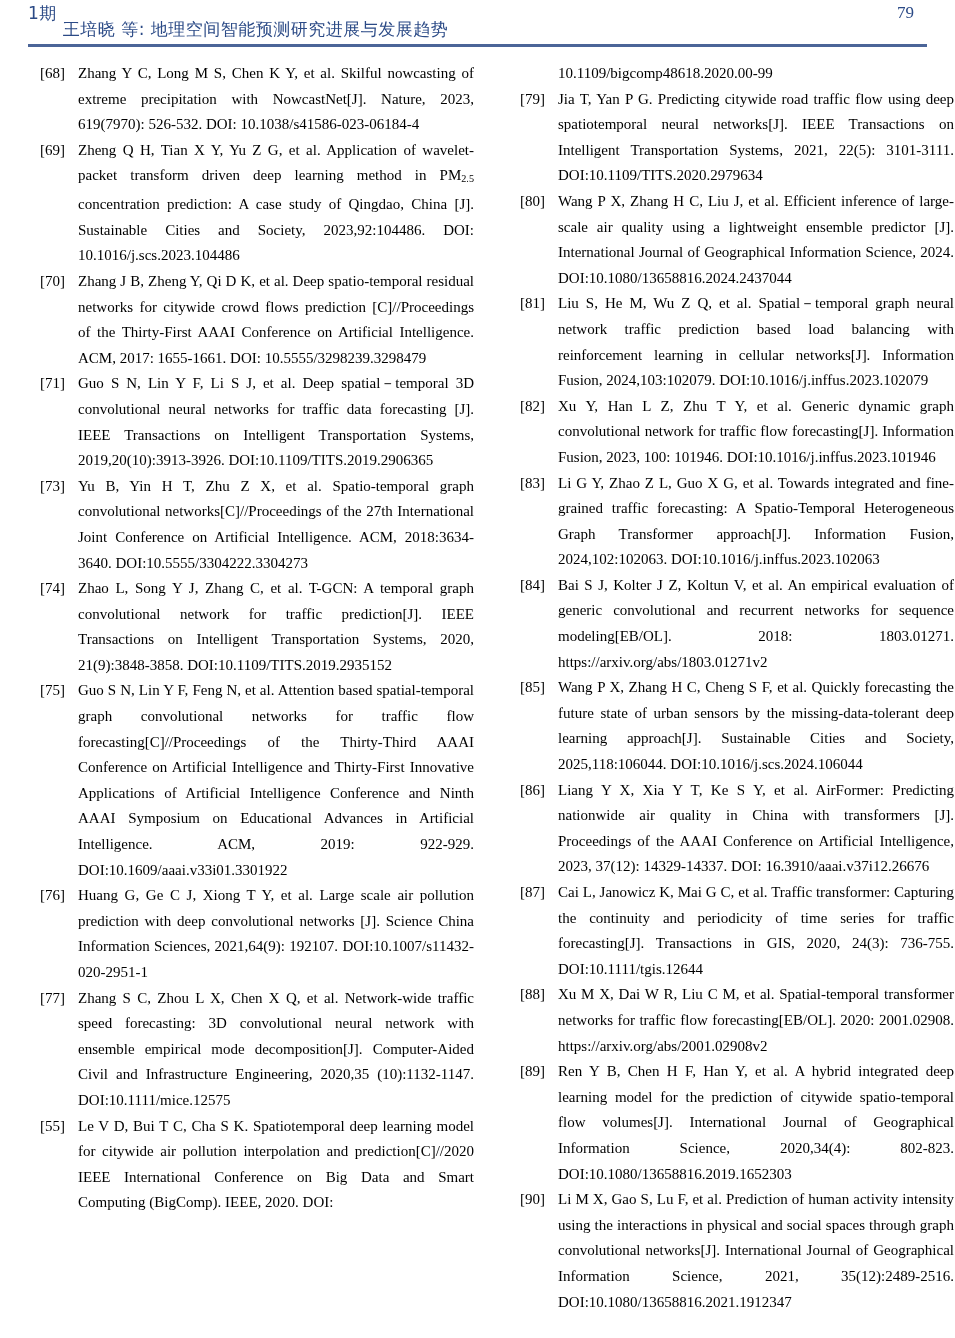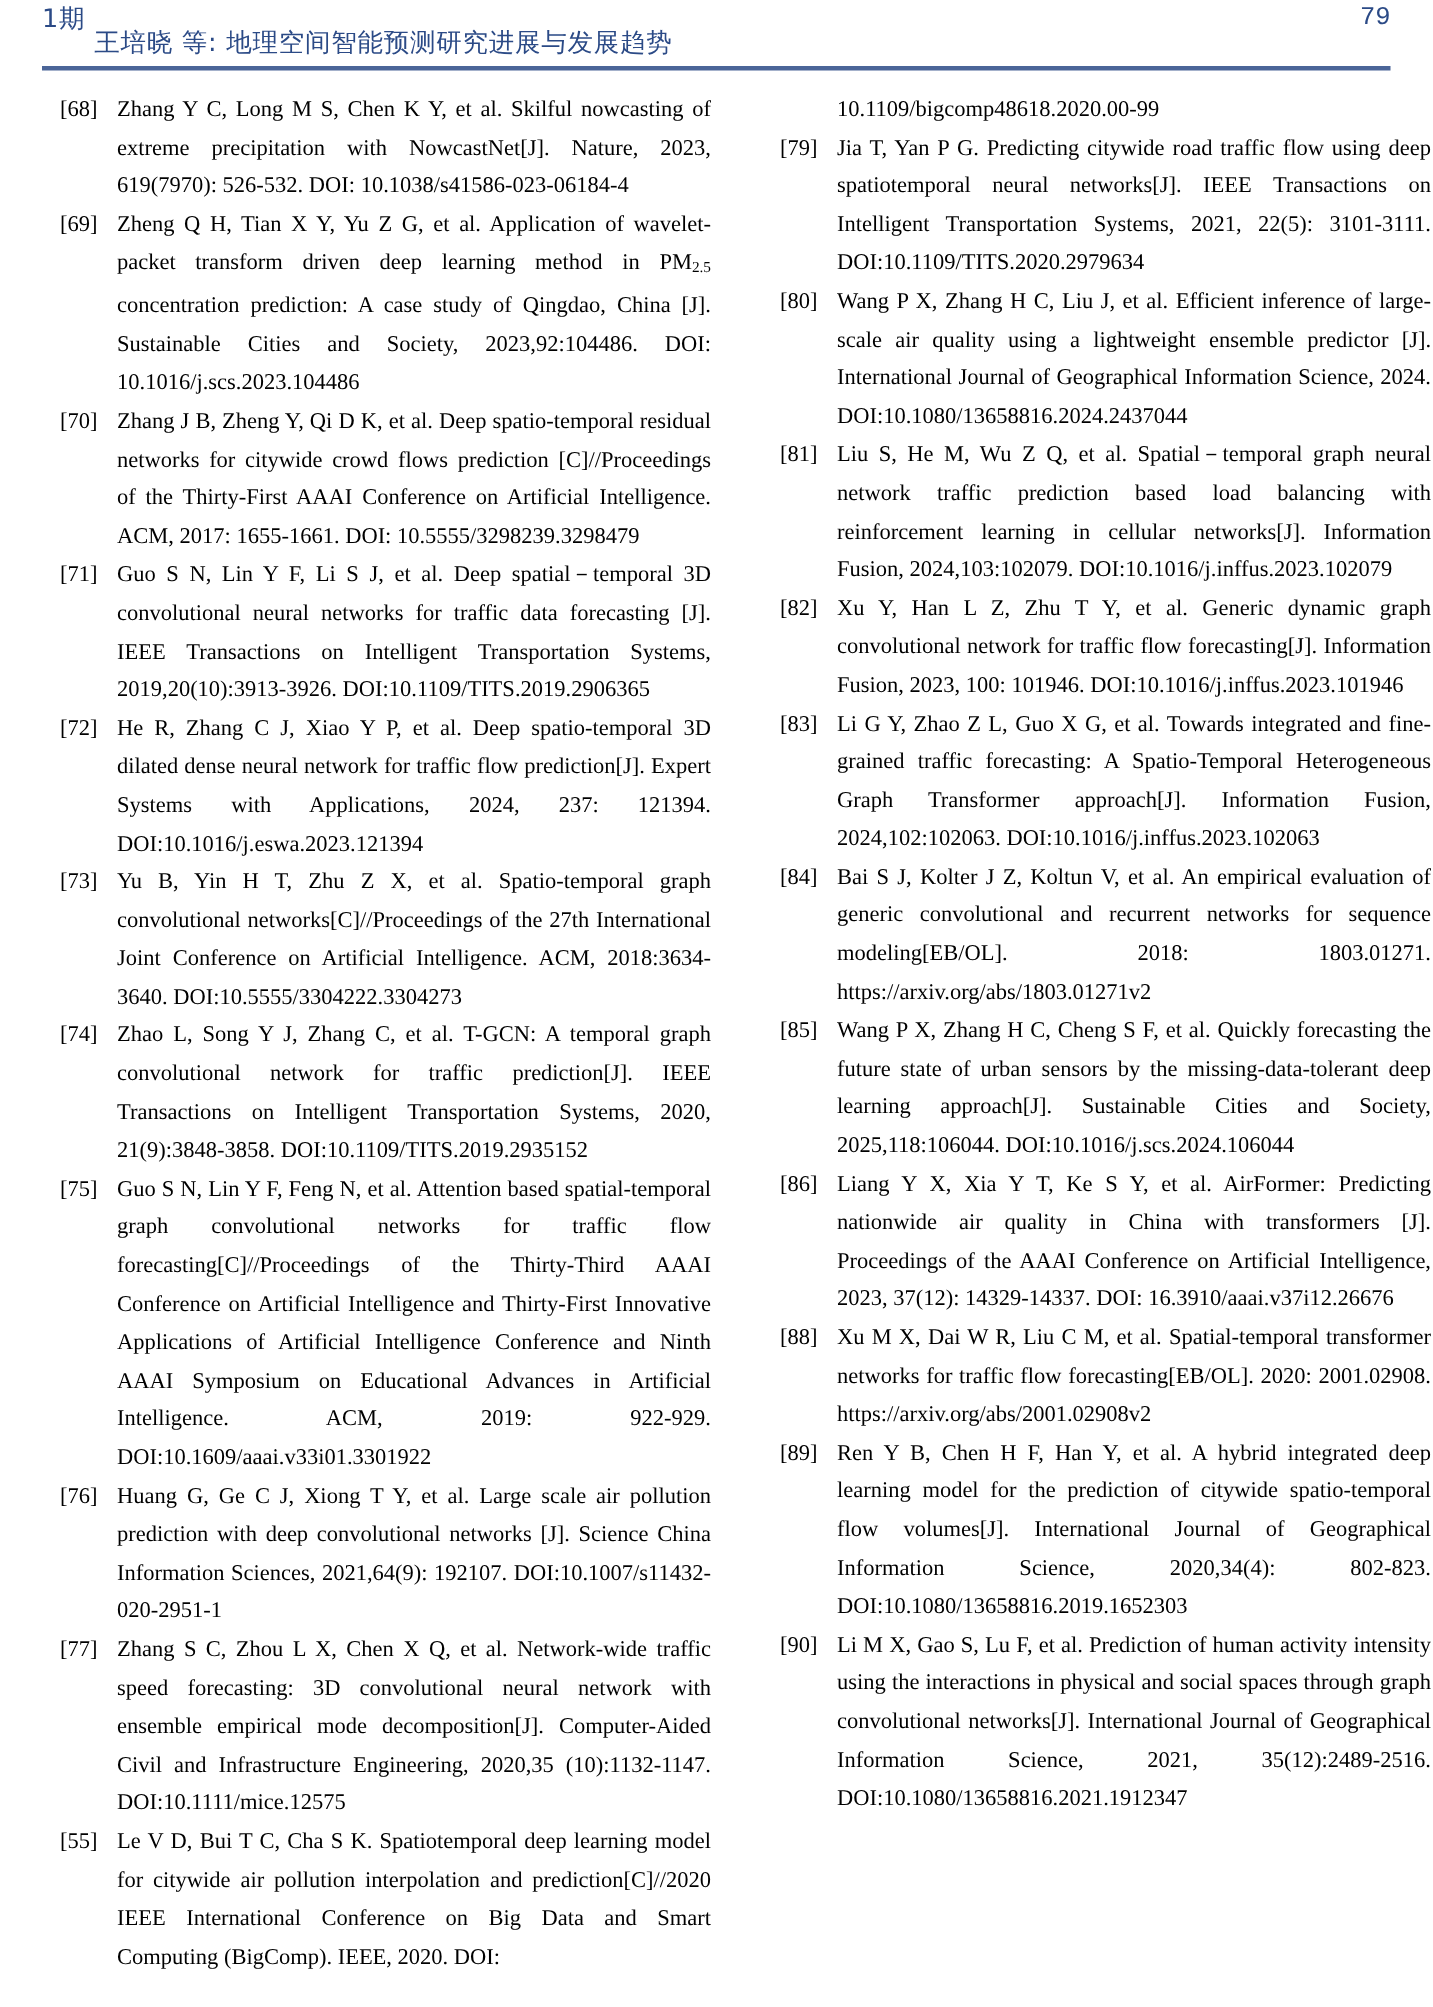--- a/index.html
+++ b/index.html
@@ -50,23 +50,22 @@
     font-family: "DejaVu Sans", "Liberation Sans", sans-serif;
     flex: 1;
     text-align: left;
     padding-left: 6px;
     margin-top: 16px;
   }
   .header-right {
     font-size: 17px;
     line-height: 26px;
     white-space: nowrap;
-    font-family: Liberation Mono, monospace;
+    font-family: Liberation Serif, serif;
     min-width: 30px;
-    text-align: right;
   }
   .header-rule {
     margin: 0 28px;
     height: 3px;
     background: #2b4a86;
     opacity: 0.85;
   }
 
   
   .columns {
@@ -134,24 +133,20 @@
         </div>
         <div class="ref">
           <div class="ref-num">[70]</div>
           <div class="ref-text">Zhang J B, Zheng Y, Qi D K, et al. Deep spatio-temporal residual networks for citywide crowd flows prediction [C]//Proceedings of the Thirty-First AAAI Conference on Artificial Intelligence. ACM, 2017: 1655-1661.  DOI: 10.5555/3298239.3298479</div>
         </div>
         <div class="ref">
           <div class="ref-num">[71]</div>
           <div class="ref-text">Guo S N, Lin Y F, Li S J, et al. Deep spatial－temporal 3D convolutional neural networks for traffic data forecasting [J]. IEEE Transactions on Intelligent Transportation Systems, 2019,20(10):3913-3926. DOI:10.1109/TITS.2019.2906365</div>
         </div>
         <div class="ref">
-          <div class="ref-num">[72]</div>
-          <div class="ref-text">He R, Zhang C J, Xiao Y P, et al. Deep spatio-temporal 3D dilated dense neural network for traffic flow prediction[J]. Expert Systems with Applications, 2024, 237: 121394. DOI:10.1016/j.eswa.2023.121394</div>
-        </div>
-        <div class="ref">
           <div class="ref-num">[73]</div>
           <div class="ref-text">Yu B, Yin H T, Zhu Z X, et al. Spatio-temporal graph convolutional networks[C]//Proceedings of the 27th International Joint Conference on Artificial Intelligence. ACM, 2018:3634-3640. DOI:10.5555/3304222.3304273</div>
         </div>
         <div class="ref">
           <div class="ref-num">[74]</div>
           <div class="ref-text">Zhao L, Song Y J, Zhang C, et al. T-GCN: A temporal graph convolutional network for traffic prediction[J]. IEEE Transactions on Intelligent Transportation Systems, 2020, 21(9):3848-3858. DOI:10.1109/TITS.2019.2935152</div>
         </div>
         <div class="ref">
           <div class="ref-num">[75]</div>
           <div class="ref-text">Guo S N, Lin Y F, Feng N, et al. Attention based spatial-temporal graph convolutional networks for traffic flow forecasting[C]//Proceedings of the Thirty-Third AAAI Conference on Artificial Intelligence and Thirty-First Innovative Applications of Artificial Intelligence Conference and Ninth AAAI Symposium on Educational Advances in Artificial Intelligence. ACM, 2019: 922-929. DOI:10.1609/aaai.v33i01.3301922</div>
@@ -201,20 +196,24 @@
         </div>
         <div class="ref">
           <div class="ref-num">[85]</div>
           <div class="ref-text">Wang P X, Zhang H C, Cheng S F, et al. Quickly forecasting the future state of urban sensors by the missing-data-tolerant deep learning approach[J]. Sustainable Cities and Society, 2025,118:106044. DOI:10.1016/j.scs.2024.106044</div>
         </div>
         <div class="ref">
           <div class="ref-num">[86]</div>
           <div class="ref-text">Liang Y X, Xia Y T, Ke S Y, et al. AirFormer: Predicting nationwide air quality in China with transformers [J]. Proceedings of the AAAI Conference on Artificial Intelligence, 2023, 37(12): 14329-14337.  DOI: 16.3910/aaai.v37i12.26676</div>
         </div>
         <div class="ref">
+          <div class="ref-num">[87]</div>
+          <div class="ref-text">Cai L, Janowicz K, Mai G C, et al. Traffic transformer: Capturing the continuity and periodicity of time series for traffic forecasting[J]. Transactions in GIS, 2020, 24(3): 736-755. DOI:10.1111/tgis.12644</div>
+        </div>
+        <div class="ref">
           <div class="ref-num">[88]</div>
           <div class="ref-text">Xu M X, Dai W R, Liu C M, et al. Spatial-temporal transformer networks for traffic flow forecasting[EB/OL]. 2020: 2001.02908. https://arxiv.org/abs/2001.02908v2</div>
         </div>
         <div class="ref">
           <div class="ref-num">[89]</div>
           <div class="ref-text">Ren Y B, Chen H F, Han Y, et al. A hybrid integrated deep learning model for the prediction of citywide spatio-temporal flow volumes[J]. International Journal of Geographical Information Science, 2020,34(4): 802-823. DOI:10.1080/13658816.2019.1652303</div>
         </div>
         <div class="ref">
           <div class="ref-num">[90]</div>
           <div class="ref-text">Li M X, Gao S, Lu F, et al. Prediction of human activity intensity using the interactions in physical and social spaces through graph convolutional networks[J]. International Journal of Geographical Information Science, 2021, 35(12):2489-2516. DOI:10.1080/13658816.2021.1912347</div>

